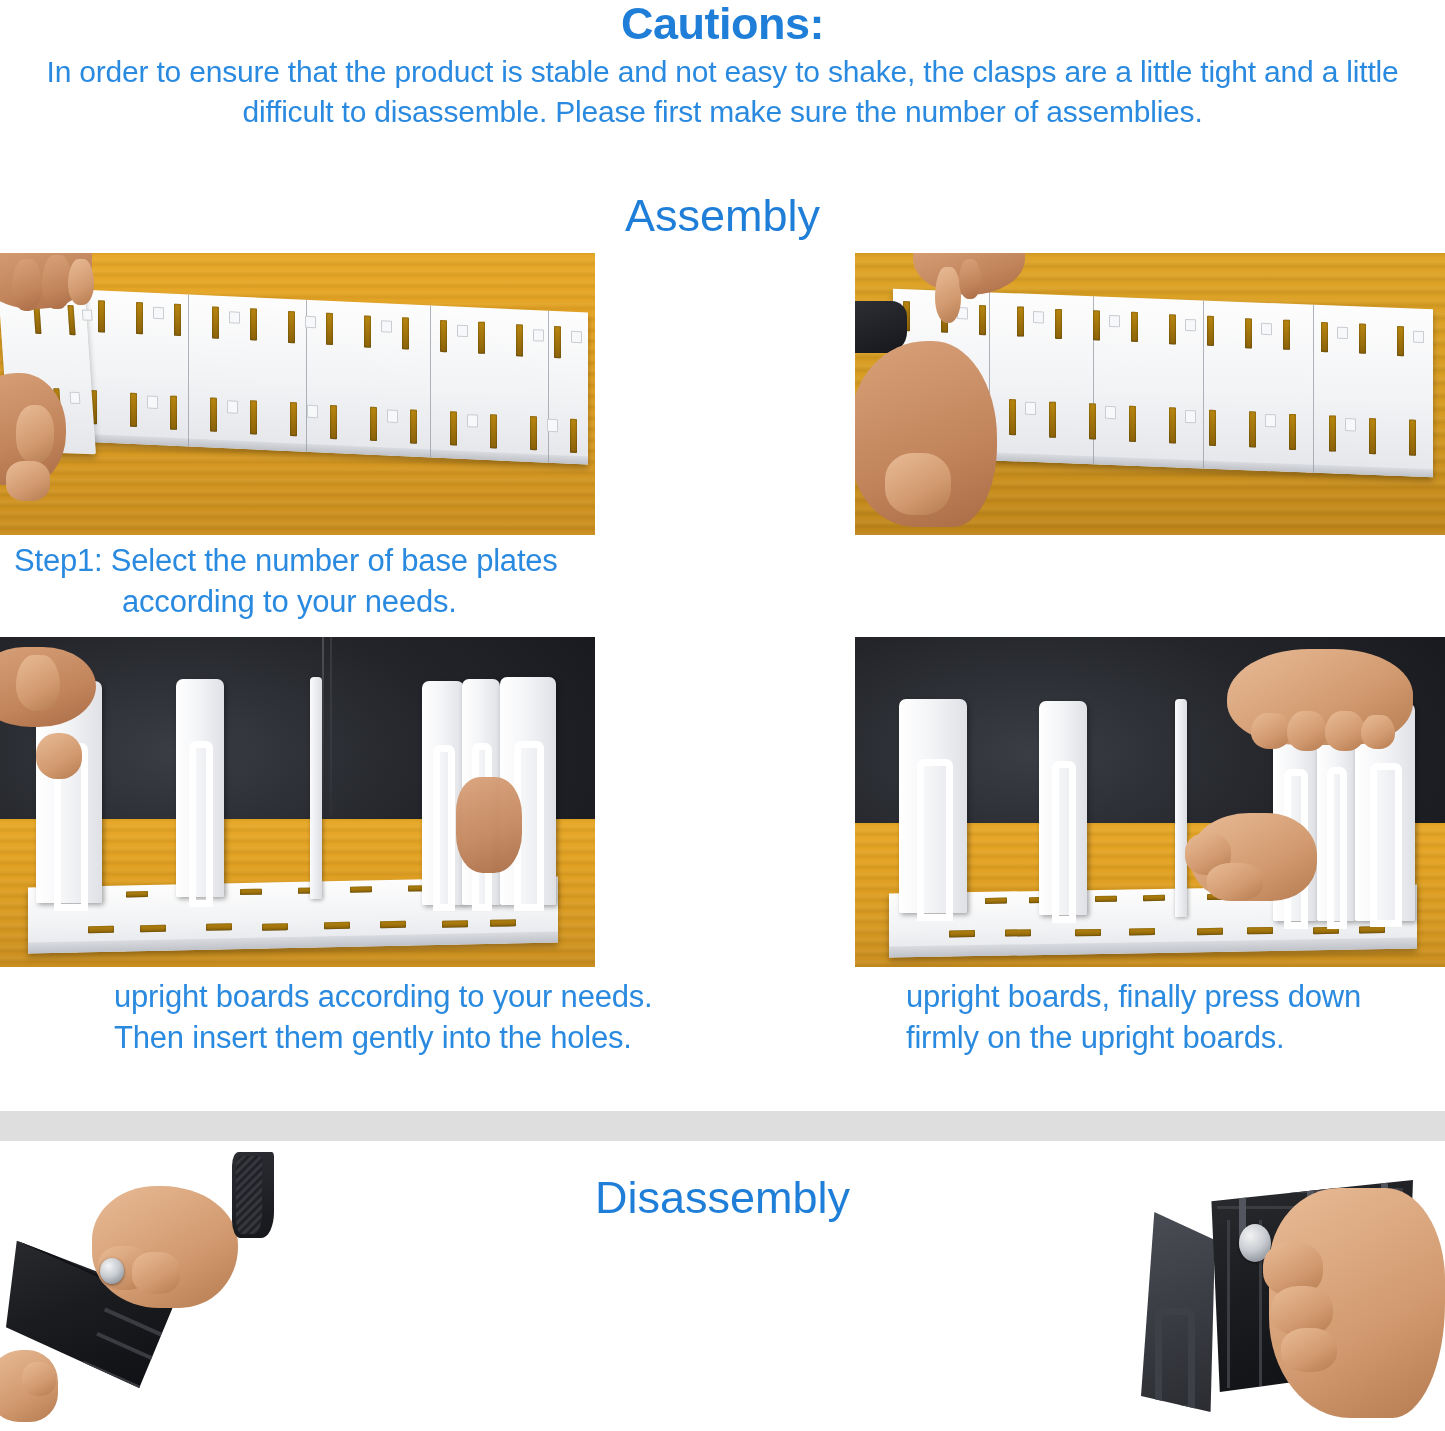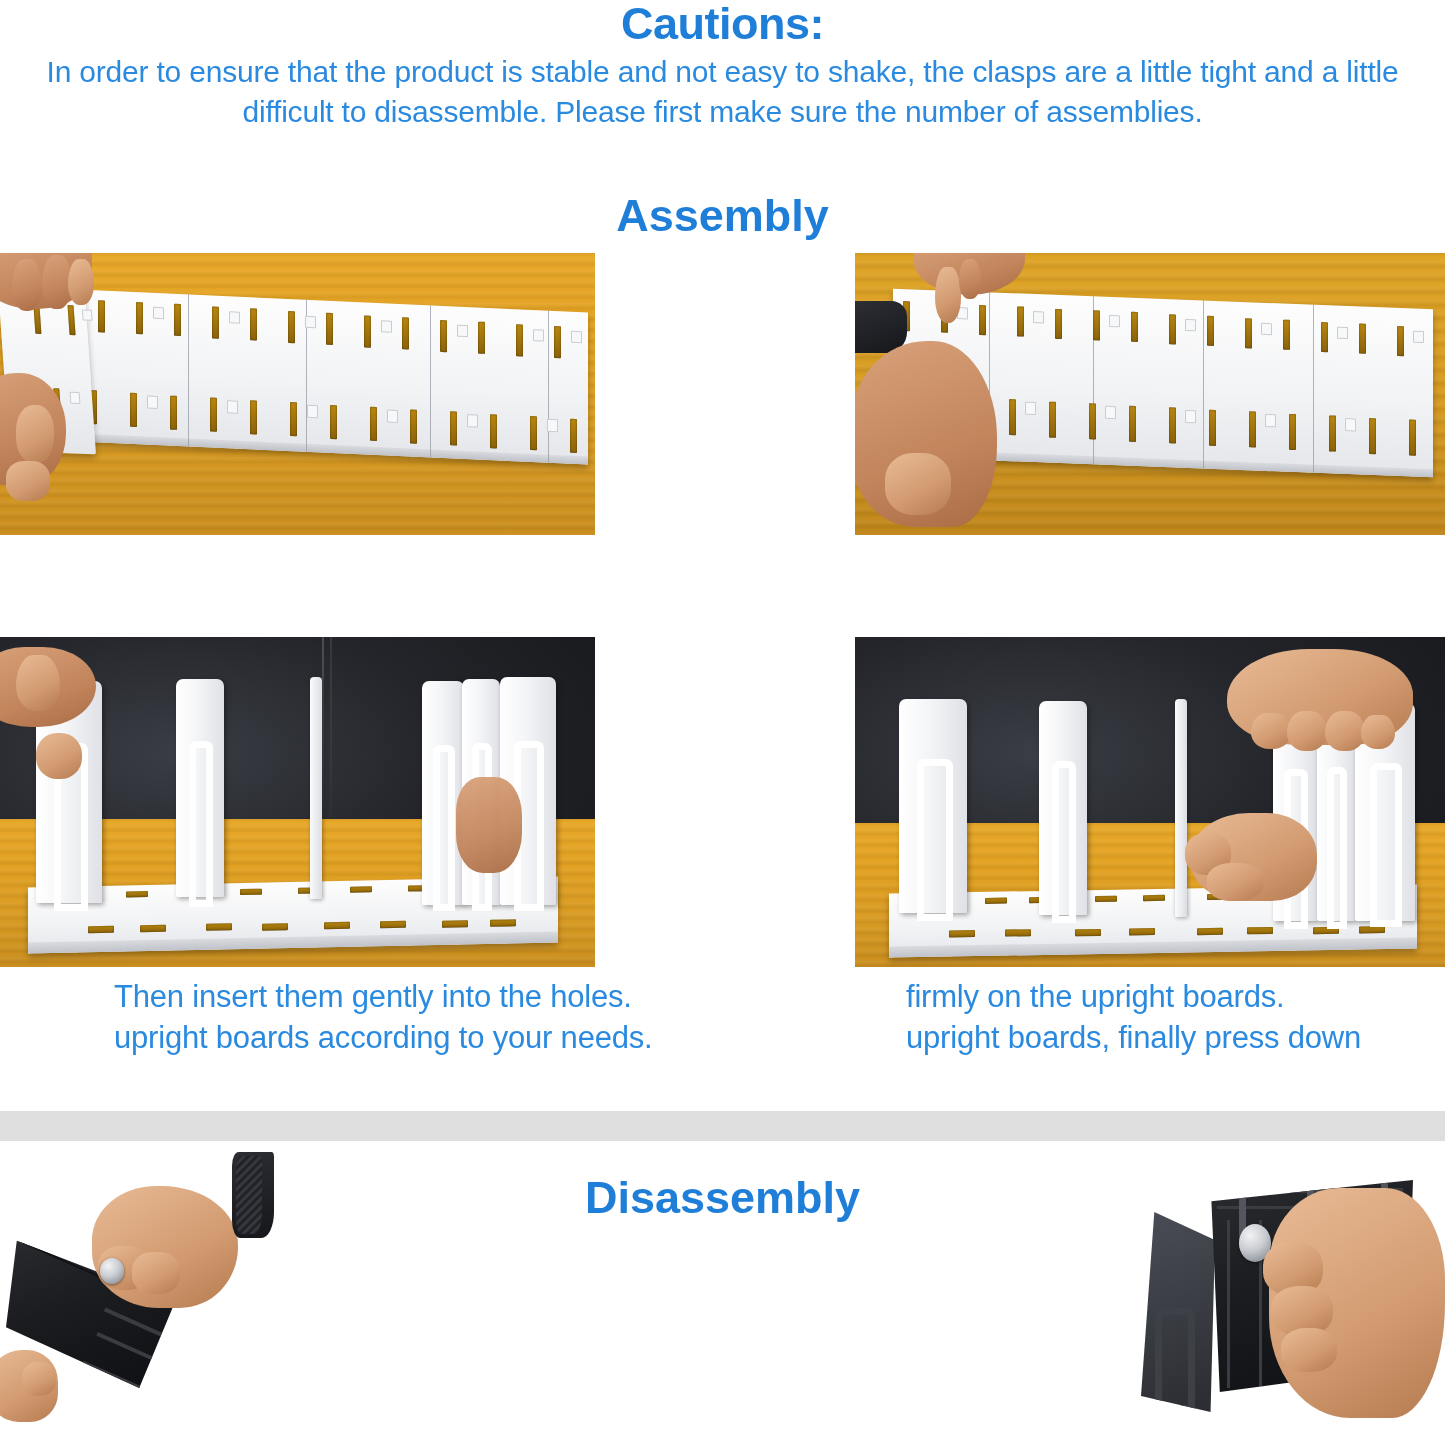--- a/index.html
+++ b/index.html
@@ -22,21 +22,21 @@
   }
   .cautions-body{
     position:absolute;left:22px;top:52px;width:1401px;
     text-align:center;
     color:#2a8ae0;
     font-size:30px;font-weight:normal;line-height:40px;
     letter-spacing:-0.2px;
   }
   .section-heading{
     position:absolute;width:1445px;text-align:center;
-    color:#1f7fd8;font-size:45px;font-weight:bold;
+    color:#1f7fd8;font-size:45px;font-weight:normal;
     letter-spacing:0px;
   }
   #assembly-heading{left:0;top:190px;}
 
   
   .photo{position:absolute;overflow:hidden;}
   .photo > .scene{position:absolute;left:0;top:0;width:100%;height:100%;}
 
   
   .wood{
@@ -284,20 +284,24 @@
     <div class="sleeve" style="left:0px;top:48px;width:52px;height:52px;border-radius:0 30% 40% 0;"></div>
 
     <div class="hand skin-a" style="left:58px;top:-10px;width:112px;height:52px;border-radius:0 0 50% 50%/0 0 70% 70%;"></div>
     <div class="finger skin-b" style="left:80px;top:14px;width:26px;height:56px;"></div>
     <div class="finger skin-a" style="left:104px;top:6px;width:22px;height:40px;"></div>
 
     <div class="hand skin-a" style="left:-4px;top:88px;width:146px;height:186px;border-radius:52% 44% 30% 44%/44% 52% 44% 40%;"></div>
     <div class="finger skin-b" style="left:30px;top:200px;width:66px;height:62px;border-radius:42%;"></div>
   </div>
 
+  <div class="caption" style="left:14px;top:540px;width:640px;">
+    <span class="l1">Step1: Select the number of base plates</span>
+    <span class="ln" style="padding-left:108px;">according to your needs.</span>
+  </div>
 
   <div class="caption" style="left:794px;top:540px;width:620px;">
   </div>
 
   <div class="photo" style="left:0px;top:637px;width:595px;height:330px;">
     <div class="scene jacket"></div>
     <div class="jacket-seam" style="left:322px;height:190px;"></div>
     <div class="jacket-seam" style="left:330px;height:180px;opacity:.5;"></div>
 
     <div style="position:absolute;left:0;top:182px;width:595px;height:148px;" class="wood"></div>
@@ -390,27 +394,27 @@
     <div class="finger skin-b" style="left:432px;top:74px;width:40px;height:40px;"></div>
     <div class="finger skin-b" style="left:470px;top:74px;width:40px;height:40px;"></div>
     <div class="finger skin-b" style="left:506px;top:78px;width:34px;height:34px;"></div>
 
     <div class="hand skin-b" style="left:336px;top:176px;width:126px;height:88px;border-radius:46% 40% 36% 40%/48% 48% 44% 44%;"></div>
     <div class="finger skin-b" style="left:330px;top:196px;width:46px;height:42px;border-radius:44%;"></div>
     <div class="finger skin-b" style="left:352px;top:226px;width:56px;height:38px;border-radius:42%;"></div>
   </div>
 
   <div class="caption" style="left:14px;top:976px;width:740px;">
+    <span class="ln" style="padding-left:100px;">upright boards according to your needs.</span>
     <span class="ln" style="padding-left:100px;">Then insert them gently into the holes.</span>
-    <span class="ln" style="padding-left:100px;">upright boards according to your needs.</span>
   </div>
 
   <div class="caption" style="left:790px;top:976px;width:650px;">
+    <span class="ln" style="padding-left:116px;">upright boards, finally press down</span>
     <span class="ln" style="padding-left:116px;">firmly on the upright boards.</span>
-    <span class="ln" style="padding-left:116px;">upright boards, finally press down</span>
   </div>
 
   <div class="divider" style="top:1111px;height:30px;"></div>
 
   <div class="section-heading" id="disassembly-heading">Disassembly</div>
 
   <div class="photo" style="left:0px;top:1150px;width:340px;height:281px;background:#ffffff;">
 
     <div class="blackplate" style="left:6px;top:78px;width:180px;height:160px;
                 clip-path:polygon(6% 8%,94% 46%,74% 100%,0% 62%);">

